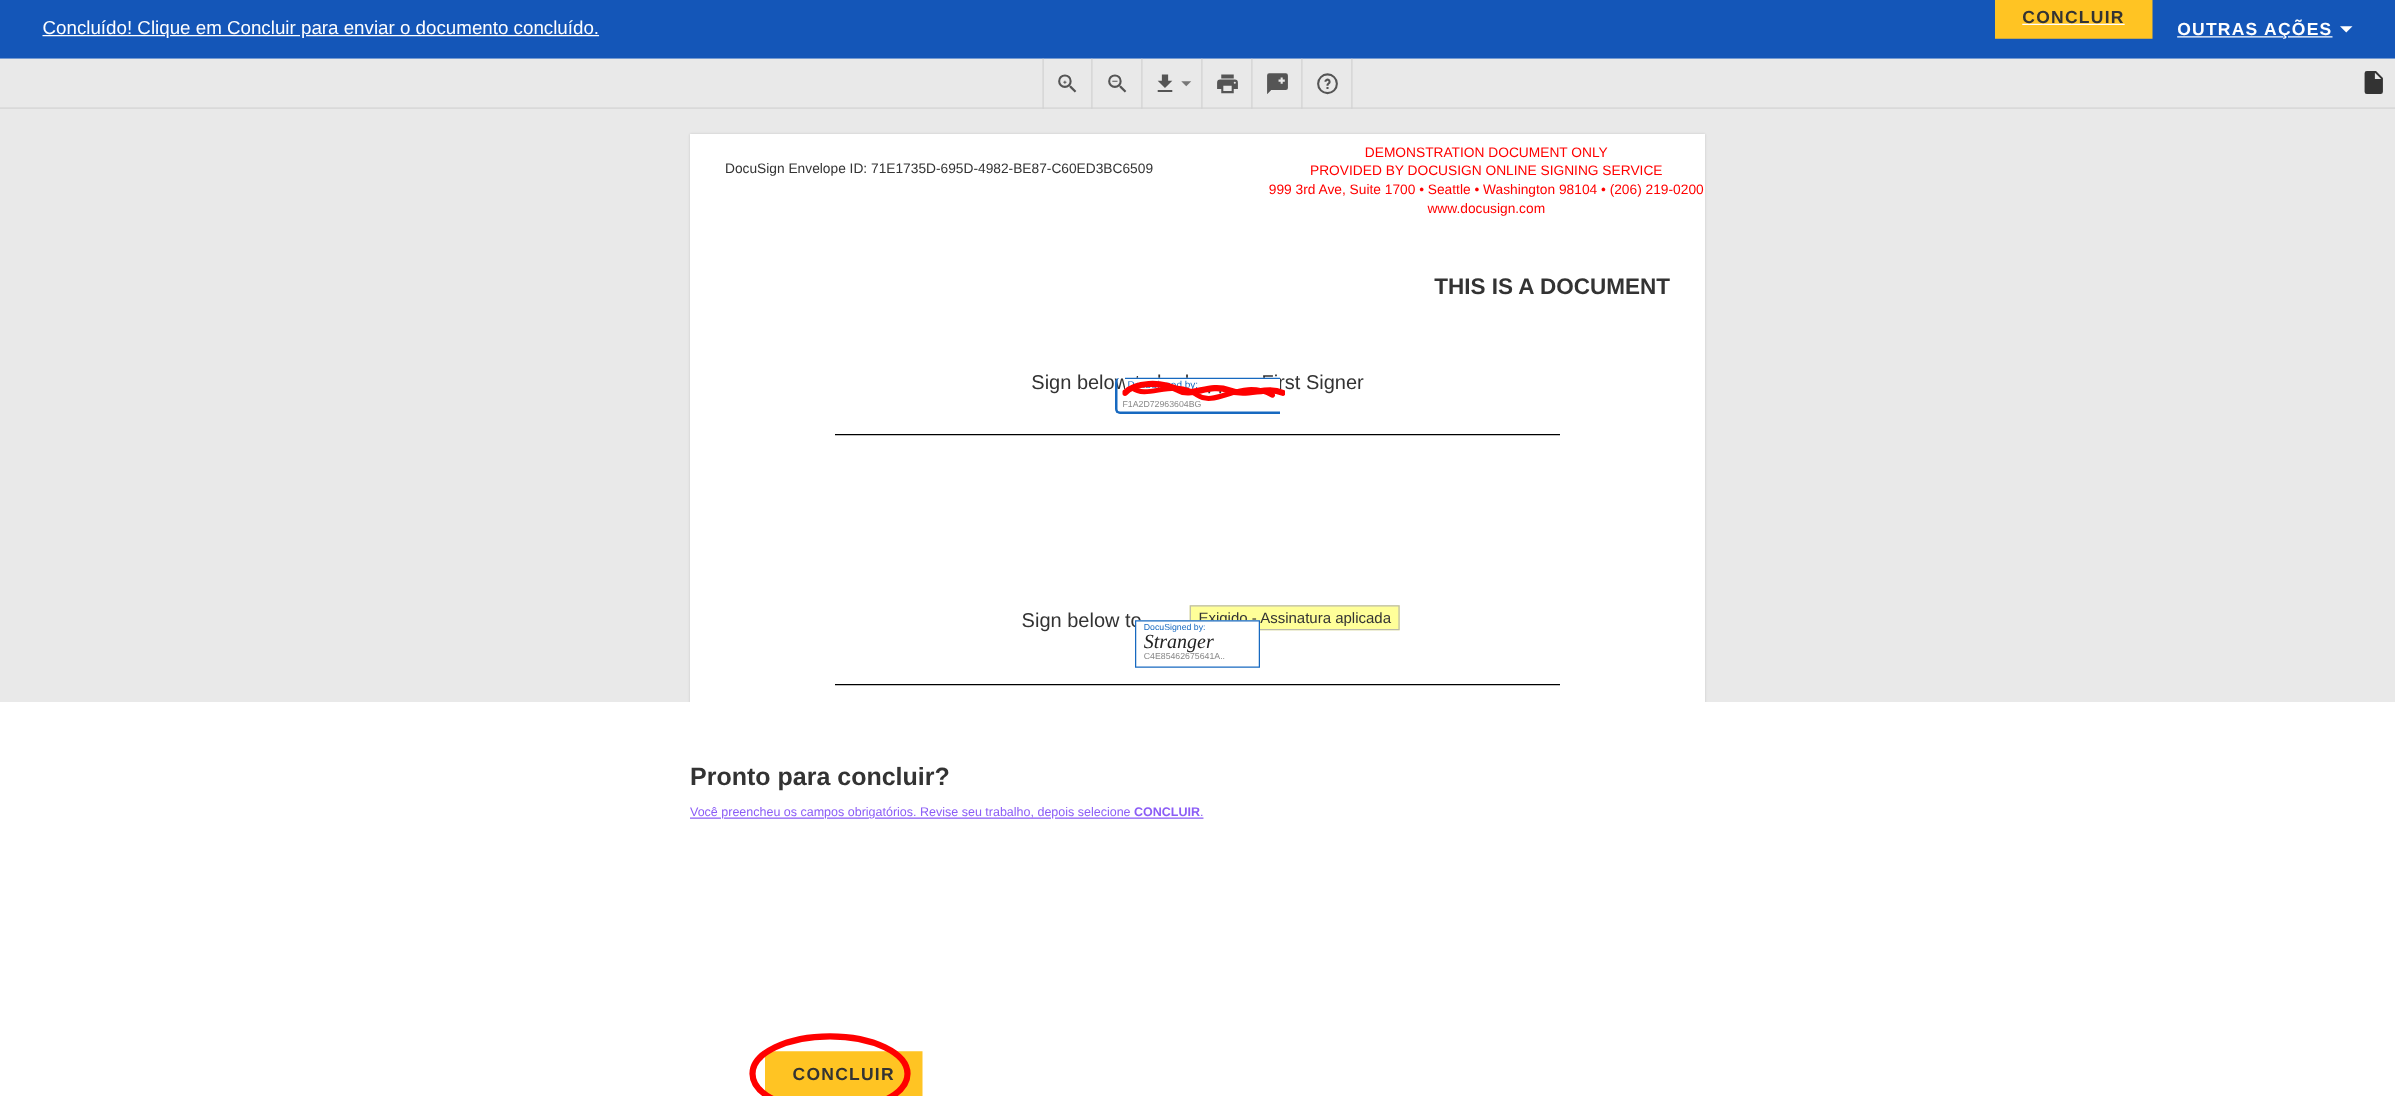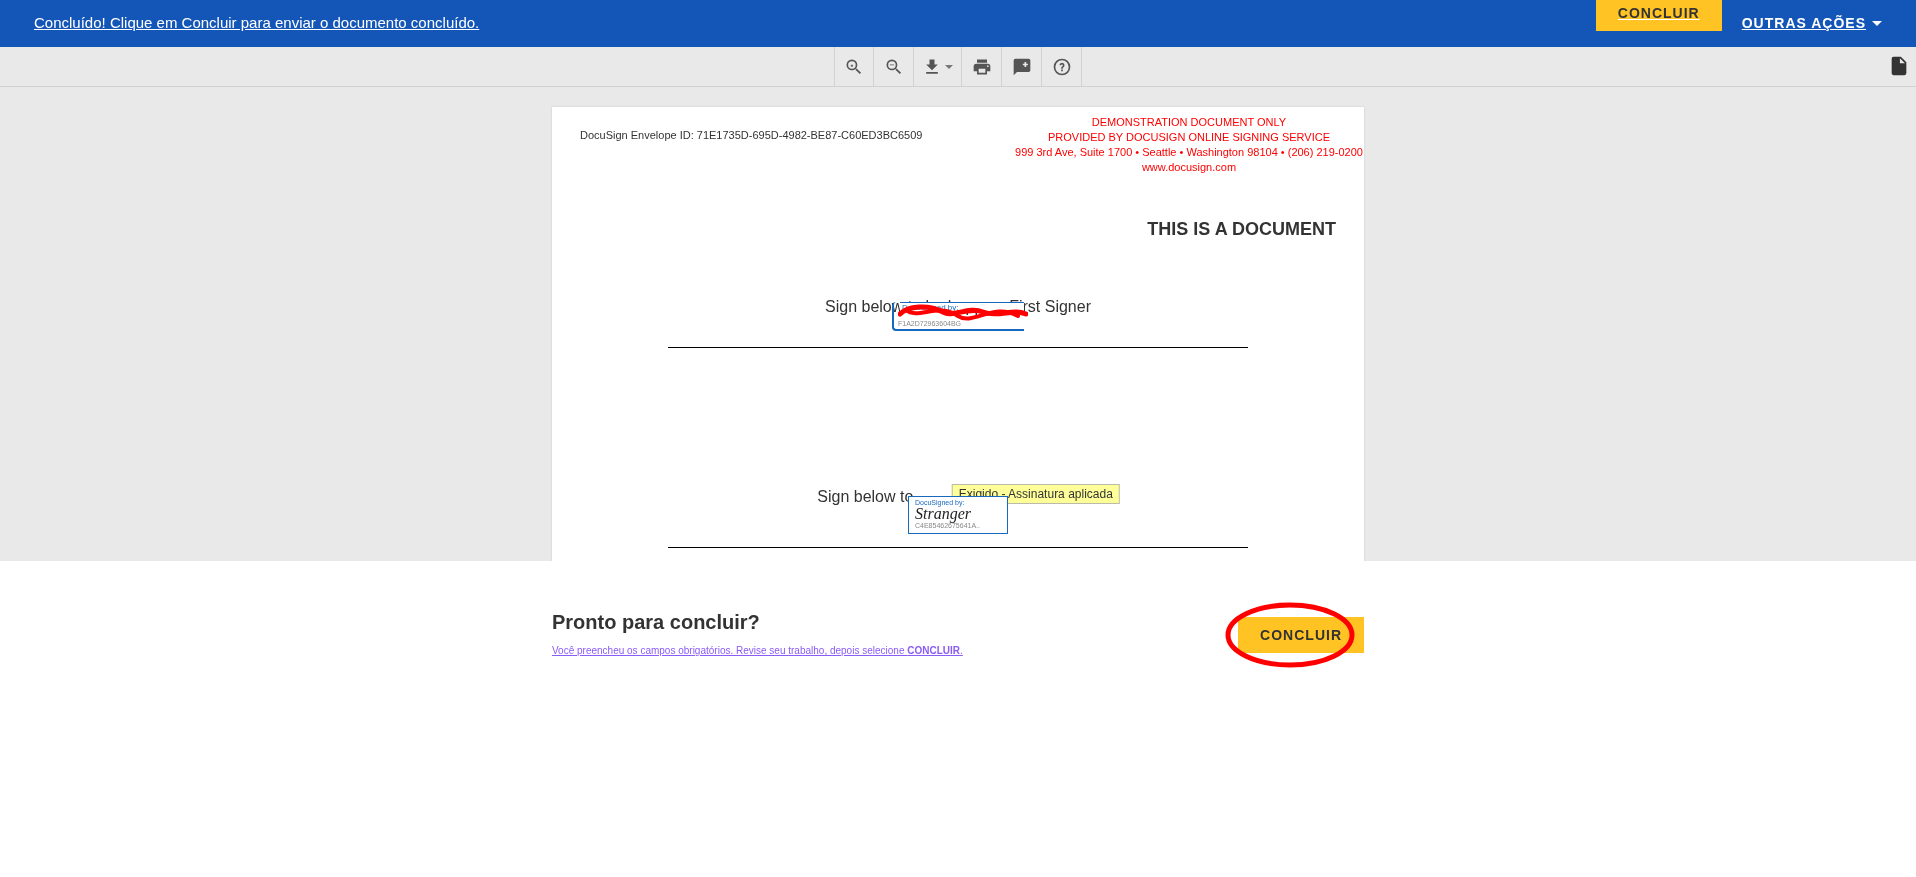--- a/index.html
+++ b/index.html
@@ -48,21 +48,21 @@
   .sig2-label { font-size: 7px; color: #1769c0; }
   .sig2-name { font-family: cursive; font-style: italic; font-size: 16px; color: #222; line-height: 1; margin: 0 0; }
   .sig2-id { font-size: 7px; color: #888; }
 
   .tooltip-near { position: absolute; background: #ffff99; border: 1px solid #bba; font-size: 12px; padding: 2px 6px; color: #333; left: 50%; transform: translateX(-18%); top: -4px; white-space: nowrap; margin-left: 24px; }
 
   .second-sign-label { text-align: center; font-size: 16px; margin-top: 140px; position: relative; }
 
   
   .footer { background: #fff; height: 316px; display: flex; justify-content: center; padding-top: 50px; }
-  .footer-inner { width: 812px; display: flex; align-items: flex-start; }
+  .footer-inner { width: 812px; display: flex; align-items: flex-start; flex-direction: column; }
   .footer-text { flex: 1 1 auto; }
   .footer-title { font-size: 20px; font-weight: 700; color: #333; margin-bottom: 10px; }
   .footer-sub { font-size: 10px; color: #8b5cf6; max-width: 480px; line-height: 1.35; text-decoration: underline; }
   .footer-btn-wrap { position: relative; margin-left: 60px; margin-top: 6px; }
   .red-circle { position: absolute; left: -18px; top: -18px; pointer-events: none; }
 
   
   .viewer::-webkit-scrollbar { width: 17px; }
   .viewer::-webkit-scrollbar-track { background: #f1f1f1; }
   .viewer::-webkit-scrollbar-thumb { background: #c1c1c1; }

